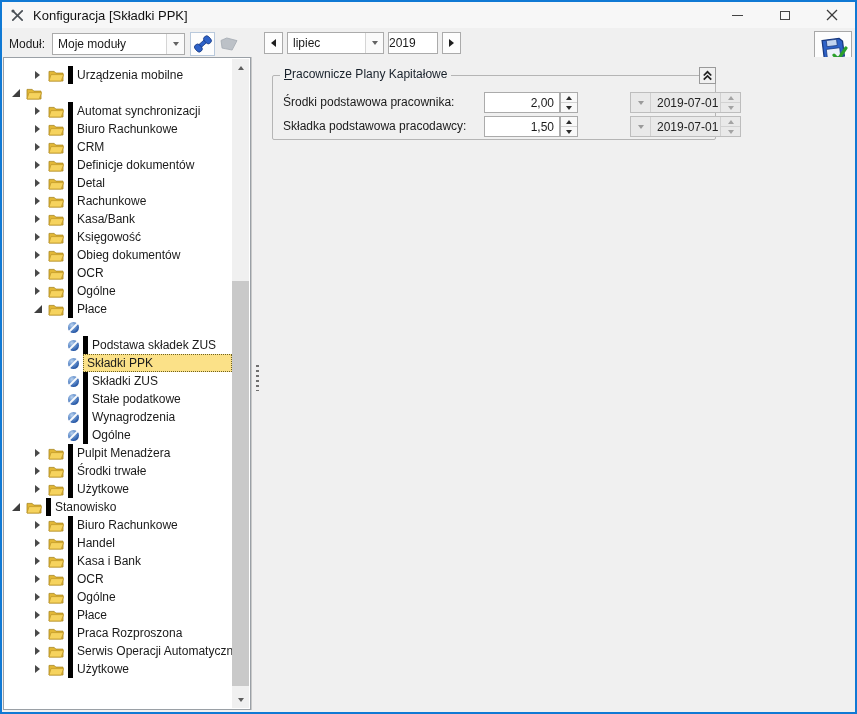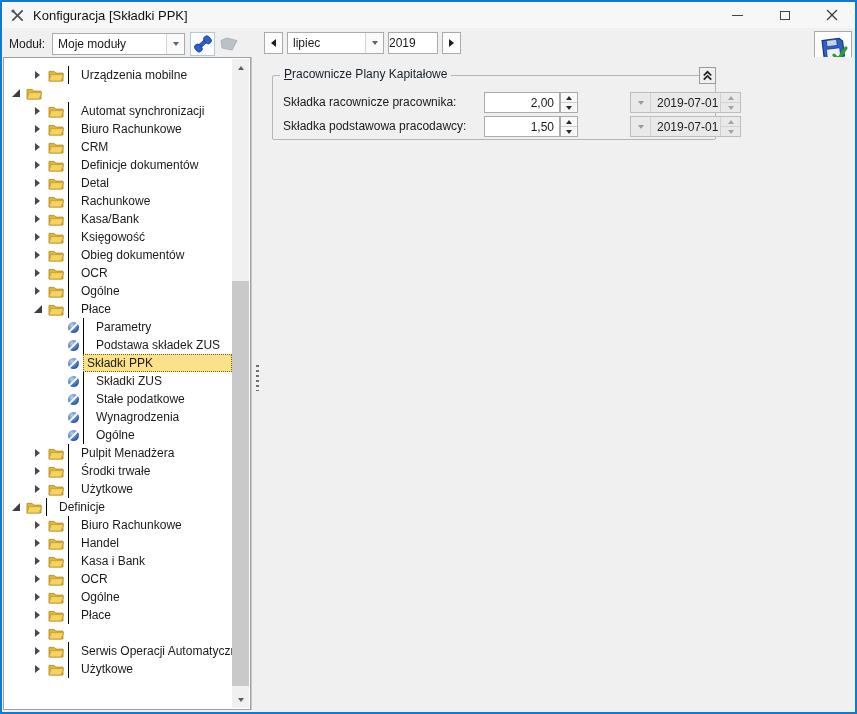--- a/index.html
+++ b/index.html
@@ -62,21 +62,21 @@
   .tree-rows{position:absolute;left:1px;top:8px;right:18px;}
   .tree-row{height:18px;display:flex;align-items:center;cursor:pointer;}
   .tw{width:11px;display:flex;align-items:center;justify-content:center;flex:none;}
   .col-tri{width:0;height:0;border-top:4px solid transparent;border-bottom:4px solid transparent;border-left:5px solid #4a4a4a;}
   .exp-tri{width:0;height:0;border-left:8px solid transparent;border-bottom:8px solid #3f3f3f;}
   .folder-ic{width:16px;height:13px;margin-left:5px;flex:none;}
   .sphere{width:11px;height:11px;border-radius:50%;flex:none;
     background:
       linear-gradient(135deg, rgba(255,255,255,0) 40%, rgba(255,255,255,.95) 46%, rgba(255,255,255,.95) 53%, rgba(255,255,255,0) 59%),
       radial-gradient(circle at 35% 30%, #b9d2ef 0%, #6d97d0 35%, #2c5dab 70%, #1b3e78 100%);}
-  .tree-label{flex:1;align-self:stretch;display:flex;align-items:center;margin-left:4px;padding-left:12px;border-left:1px solid #000000;white-space:nowrap;overflow:hidden;}
+  .tree-label{flex:1;align-self:stretch;display:flex;align-items:center;margin-left:4px;padding-left:4px;border-left:5px solid #000000;white-space:nowrap;overflow:hidden;}
   .tree-label.sel{background:var(--selection,#FBE188);border:1px dotted #6e6120;padding-left:3px;}
 
   
   .vscroll{position:absolute;top:1px;bottom:1px;right:1px;width:17px;background:#f0f0f0;}
   .sb-btn{position:absolute;left:0;width:17px;height:17px;background:#f0f0f0;display:flex;align-items:center;justify-content:center;cursor:pointer;}
   .sb-btn.up{top:0;}
   .sb-btn.down{bottom:0;}
   .sb-btn .tri-up{border-bottom-color:#5e5e5e;}
   .sb-btn .tri-down{border-top-color:#5e5e5e;}
   .sb-thumb{position:absolute;left:0;width:17px;top:222px;height:405px;background:#c9c9c9;cursor:pointer;}
@@ -361,21 +361,20 @@
           </span>
           <svg class="folder-ic" viewBox="0 0 16 13">
             <path d="M1 2.4 L6.2 2.4 L7.8 4.1 L15 4.1 L15 12 L1 12 Z" fill="#E2B736" stroke="#a8861f" stroke-width="0.8"></path>
             <path d="M3 5.6 L15.6 5.6 L13.2 12 L1 12 Z" fill="#F6D35E" stroke="#c2992a" stroke-width="0.8"></path>
           </svg>
           <span class="tree-label">Płace</span>
         </div>
         <div class="tree-row">
           <span style="width:63px;flex:none"></span>
           <span class="sphere"></span>
-          <span class="tree-label">Parametry</span>
         </div>
         <div class="tree-row">
           <span style="width:63px;flex:none"></span>
           <span class="sphere"></span>
           <span class="tree-label">Podstawa składek ZUS</span>
         </div>
         <div class="tree-row">
           <span style="width:63px;flex:none"></span>
           <span class="sphere"></span>
           <span class="tree-label sel">Składki PPK</span>
@@ -435,21 +434,21 @@
         </div>
         <div class="tree-row">
           <span style="width:5px;flex:none"></span>
           <span class="tw">
             <i class="exp-tri"></i>
           </span>
           <svg class="folder-ic" viewBox="0 0 16 13">
             <path d="M1 2.4 L6.2 2.4 L7.8 4.1 L15 4.1 L15 12 L1 12 Z" fill="#E2B736" stroke="#a8861f" stroke-width="0.8"></path>
             <path d="M3 5.6 L15.6 5.6 L13.2 12 L1 12 Z" fill="#F6D35E" stroke="#c2992a" stroke-width="0.8"></path>
           </svg>
-          <span class="tree-label">Definicje</span>
+          <span class="tree-label">Stanowisko</span>
         </div>
         <div class="tree-row">
           <span style="width:27px;flex:none"></span>
           <span class="tw">
             <i class="col-tri"></i>
           </span>
           <svg class="folder-ic" viewBox="0 0 16 13">
             <path d="M1 2.4 L6.2 2.4 L7.8 4.1 L15 4.1 L15 12 L1 12 Z" fill="#E2B736" stroke="#a8861f" stroke-width="0.8"></path>
             <path d="M3 5.6 L15.6 5.6 L13.2 12 L1 12 Z" fill="#F6D35E" stroke="#c2992a" stroke-width="0.8"></path>
           </svg>
@@ -512,20 +511,21 @@
         </div>
         <div class="tree-row">
           <span style="width:27px;flex:none"></span>
           <span class="tw">
             <i class="col-tri"></i>
           </span>
           <svg class="folder-ic" viewBox="0 0 16 13">
             <path d="M1 2.4 L6.2 2.4 L7.8 4.1 L15 4.1 L15 12 L1 12 Z" fill="#E2B736" stroke="#a8861f" stroke-width="0.8"></path>
             <path d="M3 5.6 L15.6 5.6 L13.2 12 L1 12 Z" fill="#F6D35E" stroke="#c2992a" stroke-width="0.8"></path>
           </svg>
+          <span class="tree-label">Praca Rozproszona</span>
         </div>
         <div class="tree-row">
           <span style="width:27px;flex:none"></span>
           <span class="tw">
             <i class="col-tri"></i>
           </span>
           <svg class="folder-ic" viewBox="0 0 16 13">
             <path d="M1 2.4 L6.2 2.4 L7.8 4.1 L15 4.1 L15 12 L1 12 Z" fill="#E2B736" stroke="#a8861f" stroke-width="0.8"></path>
             <path d="M3 5.6 L15.6 5.6 L13.2 12 L1 12 Z" fill="#F6D35E" stroke="#c2992a" stroke-width="0.8"></path>
           </svg>
@@ -562,21 +562,21 @@
     <div class="groupbox">
       <span class="gb-title" id="gb-title"><u>P</u>racownicze Plany Kapitałowe</span>
       <button class="gb-collapse">
         <svg width="11" height="11" viewBox="0 0 10 10" fill="none" stroke="#222" stroke-width="1.6">
             <path d="M1.6 5 L5 1.6 L8.4 5"></path>
             <path d="M1.6 8.8 L5 5.4 L8.4 8.8"></path>
           </svg>
       </button>
 
       <div class="field-row r0">
-        <span class="field-label">Składka racownicze pracownika:</span>
+        <span class="field-label">Środki podstawowa pracownika:</span>
         <div class="num-field">
           <span class="num-value">2,00</span>
         </div>
         <div class="num-spin">
           <div class="spin-cell">
               <i class="tri-up"></i>
             </div>
           <div class="spin-cell">
               <i class="tri-down"></i>
             </div>

